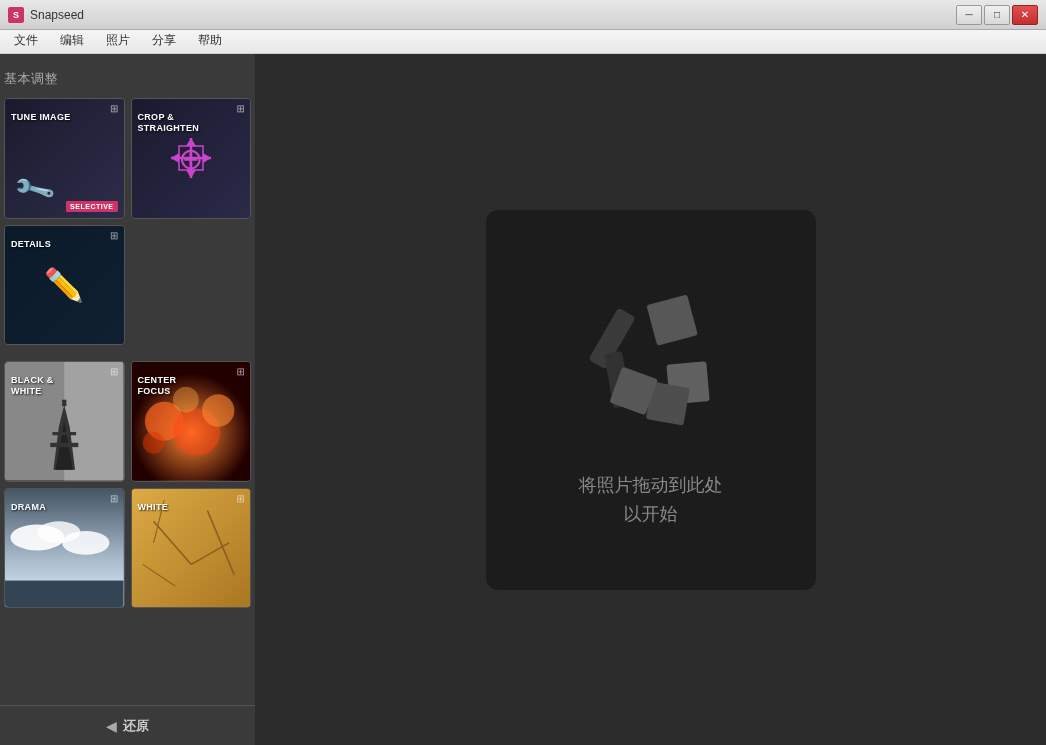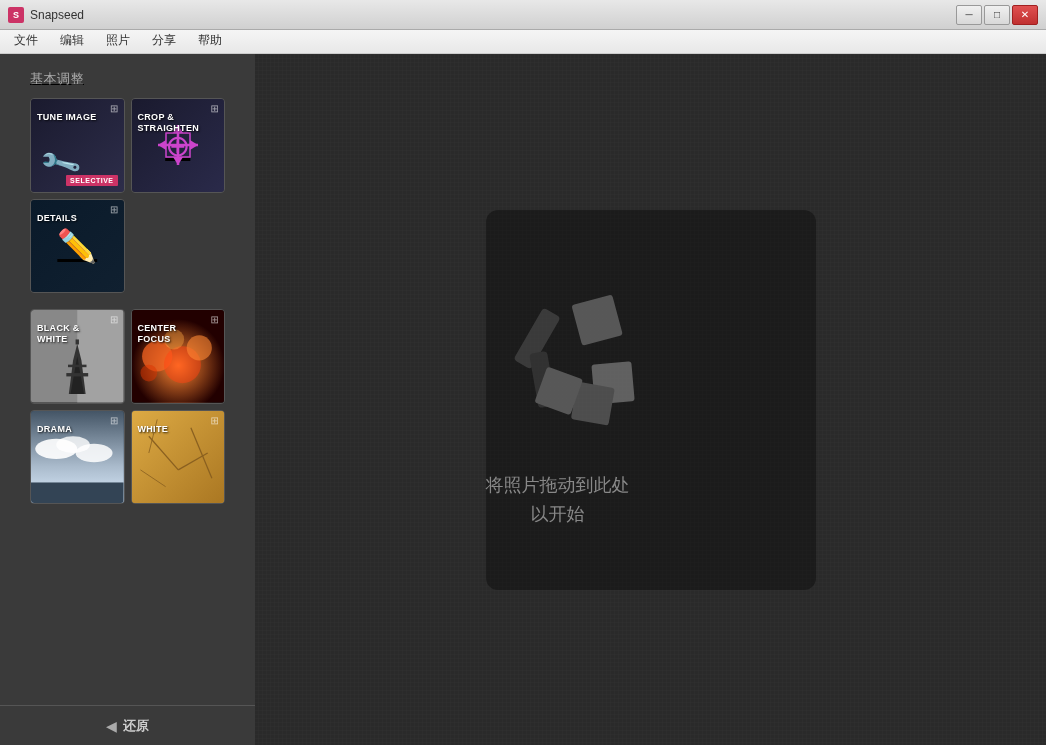--- a/index.html
+++ b/index.html
@@ -97,23 +97,22 @@
       background: #3a3a3a;
       display: flex;
       flex-direction: column;
       overflow: hidden;
       position: relative;
     }
     .sidebar-scroll {
       flex: 1;
       overflow-y: auto;
       overflow-x: hidden;
-      padding: 10px 30px;
+      padding: 10px 4px;
       padding-bottom: 50px;
-      text-decoration: underline;
     }
     .sidebar-scroll::-webkit-scrollbar {
       width: 8px;
     }
     .sidebar-scroll::-webkit-scrollbar-track {
       background: #3a3a3a;
     }
     .sidebar-scroll::-webkit-scrollbar-thumb {
       background: #666;
       border-radius: 4px;
@@ -286,21 +285,21 @@
     }
 
     
     .drop-zone {
       width: 330px;
       height: 380px;
       background: rgba(0,0,0,0.35);
       border-radius: 12px;
       display: flex;
       flex-direction: column;
-      align-items: flex-start;
+      align-items: center;
       justify-content: center;
       gap: 20px;
     }
 
     
     .logo-area {
       width: 180px;
       height: 180px;
       display: flex;
       align-items: center;

